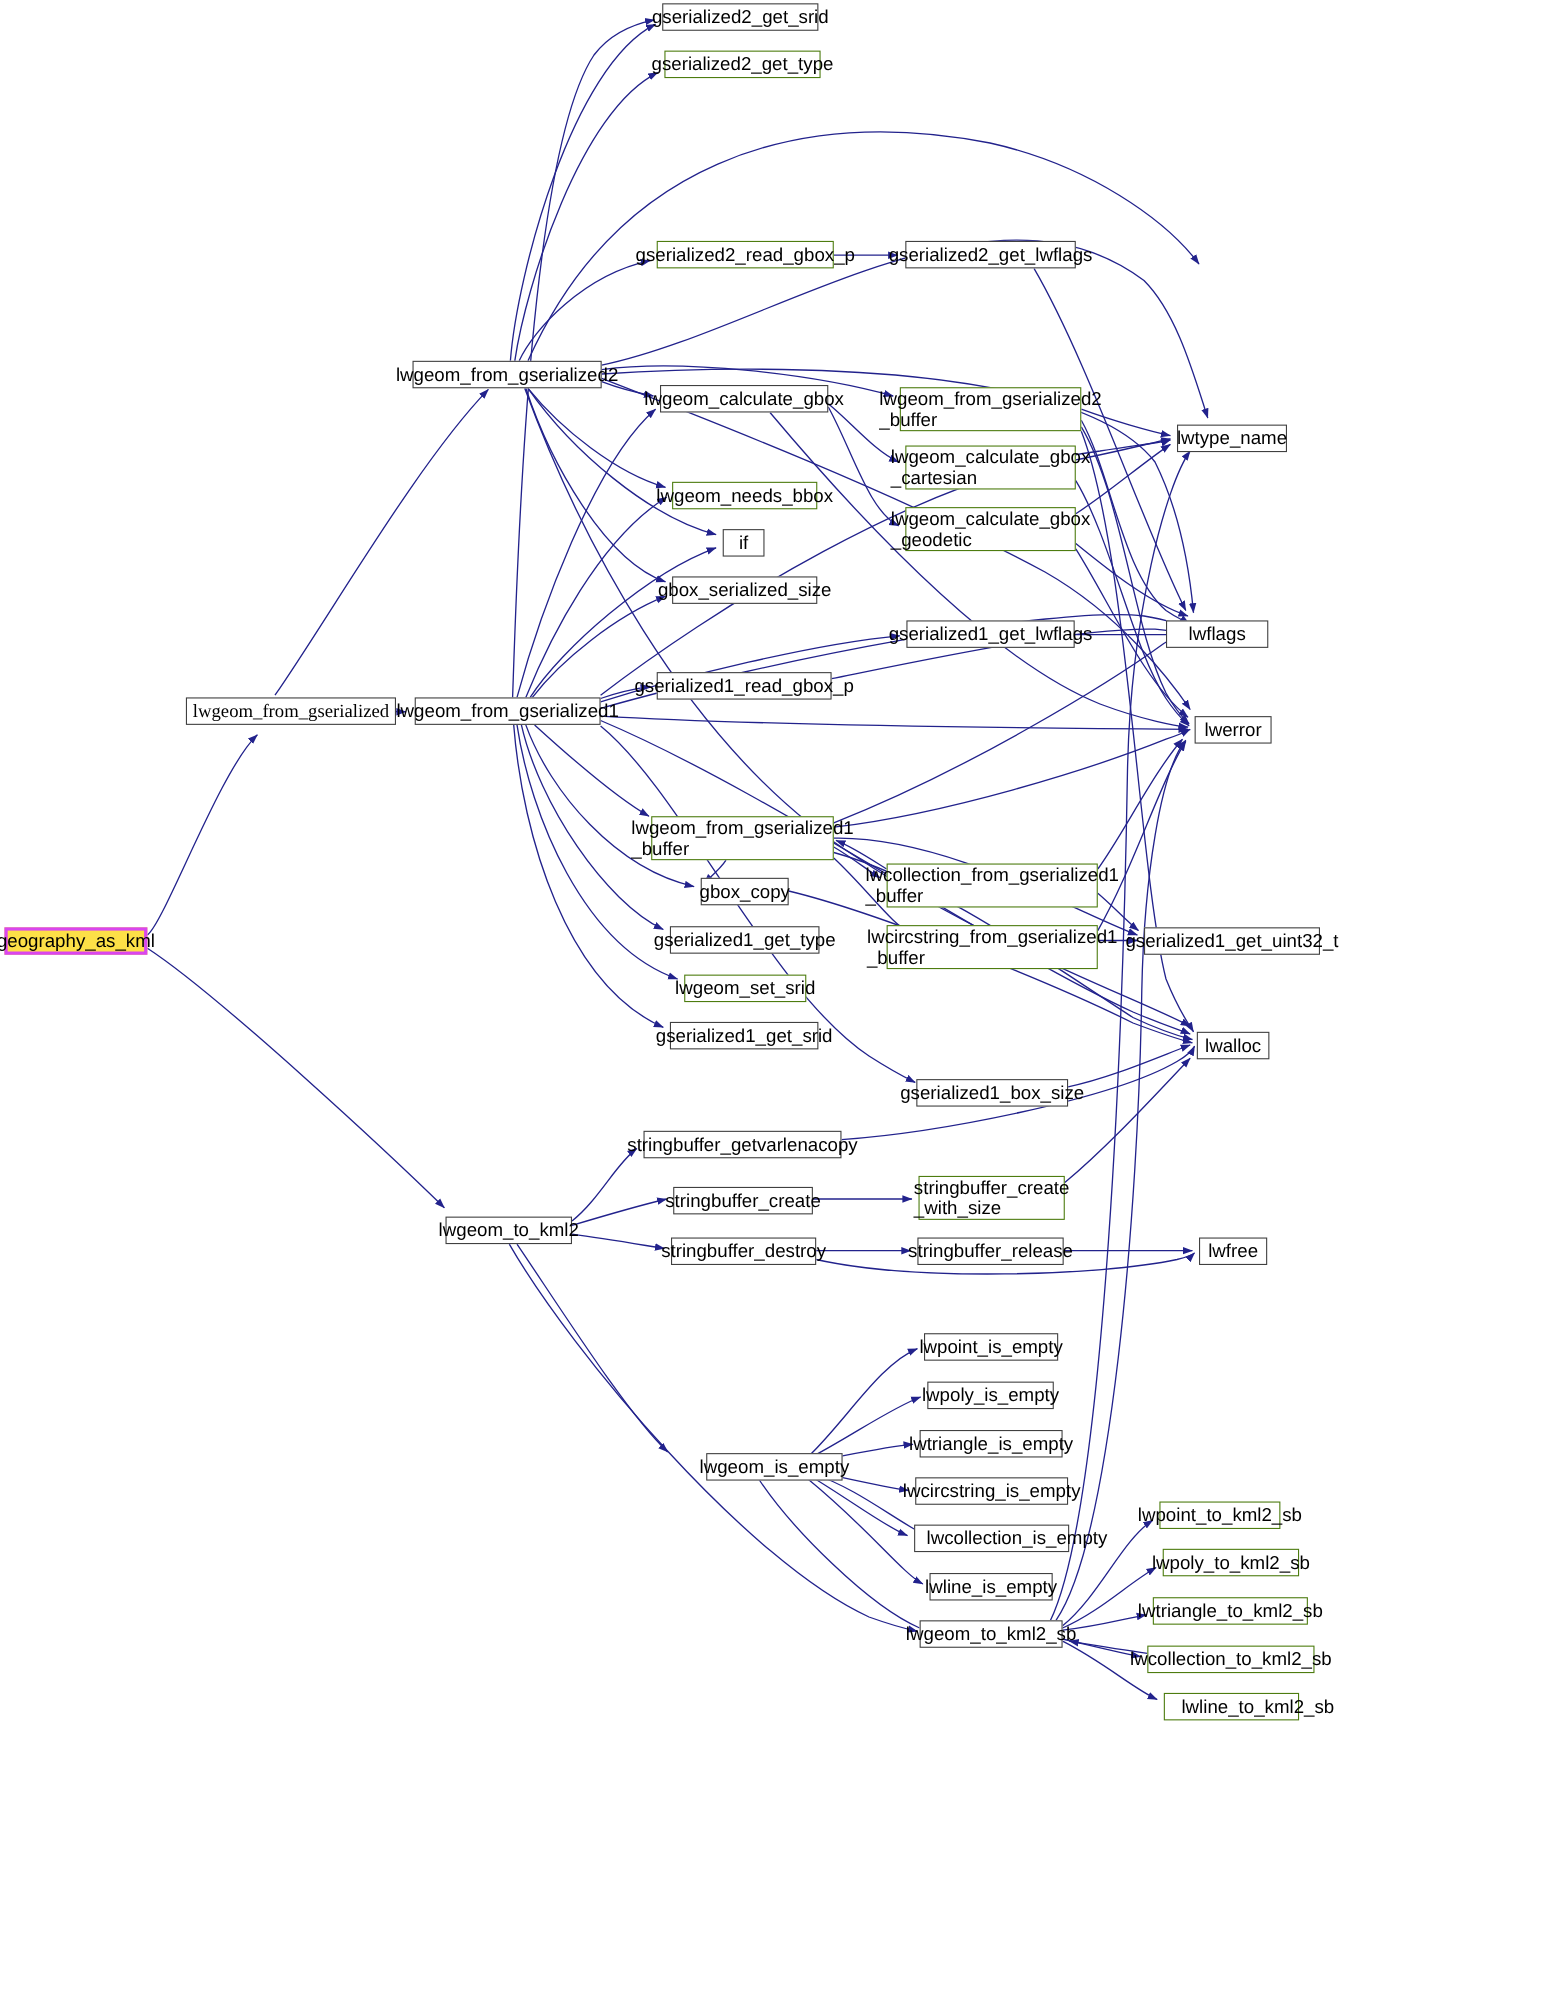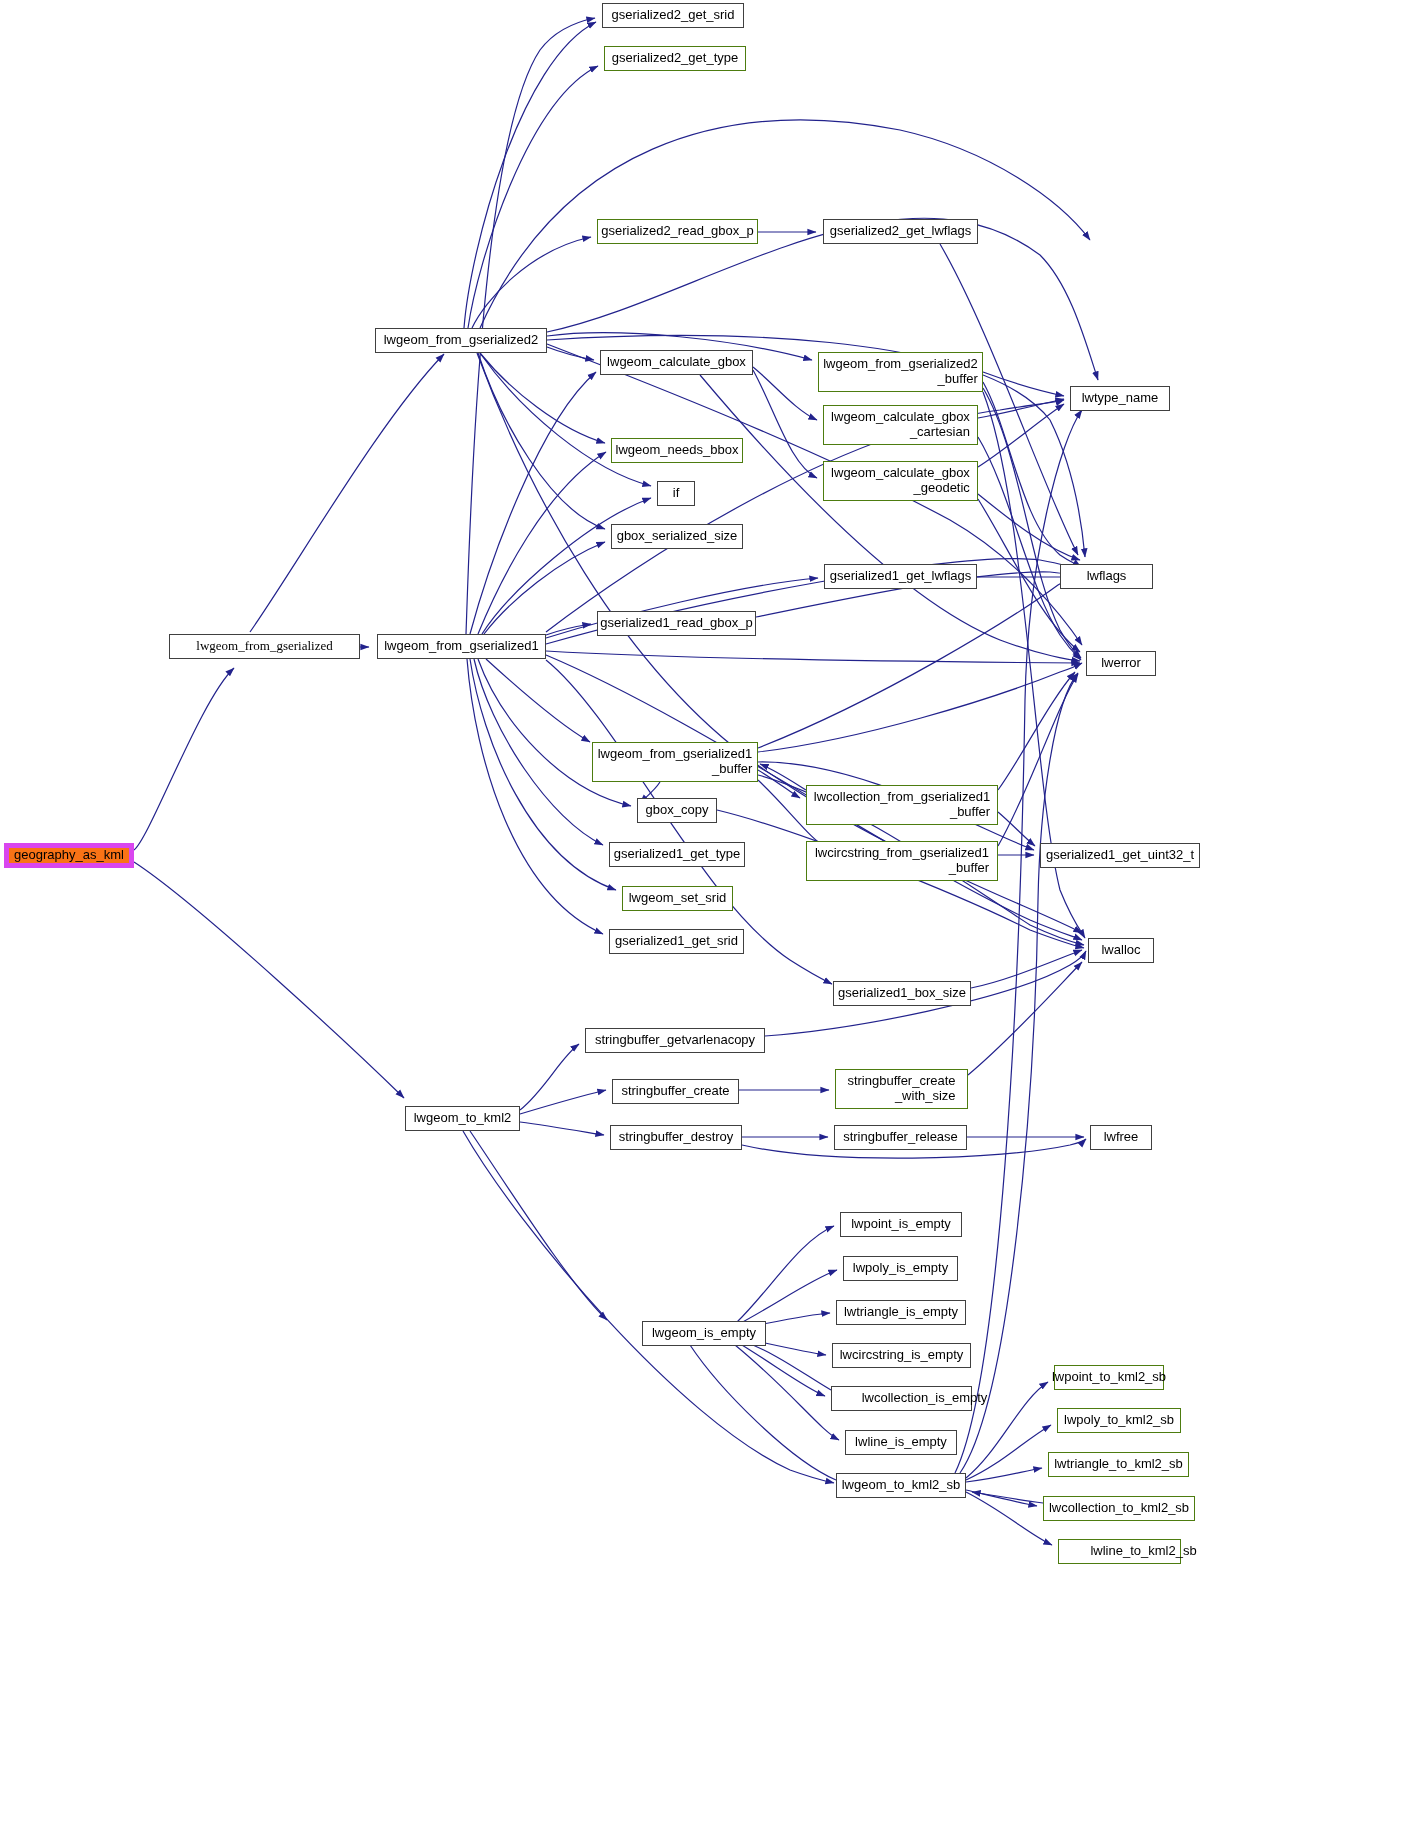--- a/index.html
+++ b/index.html
@@ -1,25 +1,25 @@
 <!DOCTYPE html>
 <html><head>
 <meta charset="utf-8">
 <style>
   html,body{margin:0;padding:0;background:#ffffff;}
   body{width:1404px;height:1827px;font-family:"Liberation Sans",sans-serif;}
   #graph{position:relative;width:1404px;height:1827px;overflow:hidden;}
   svg{position:absolute;left:0;top:0;}
   .node{position:absolute;box-sizing:border-box;background:#ffffff;
         display:flex;align-items:center;justify-content:center;
-        text-align:right;line-height:1.12;color:#000000;
-        font-size:13px;white-space:pre;}
+        text-align:left;line-height:1.12;color:#000000;
+        font-size:17px;white-space:pre;}
   .node.black{border:1px solid #404040;}
   .node.red{border:1px solid #4d7c0f;}
-  .node.root{border:5px solid #d946ef;background:#f97316;}
+  .node.root{border:3px solid #d946ef;background:#fde047;}
 </style>
 </head>
 <body>
 
 <div id="graph">
   <svg width="1404" height="1827">
     <defs>
       <marker id="arrow" markerWidth="9" markerHeight="9" refX="7.2" refY="3.2" orient="auto" markerUnits="strokeWidth">
         <path d="M0,0.4 L7.6,3.2 L0,6 z" fill="#22228c"></path>
       </marker>

